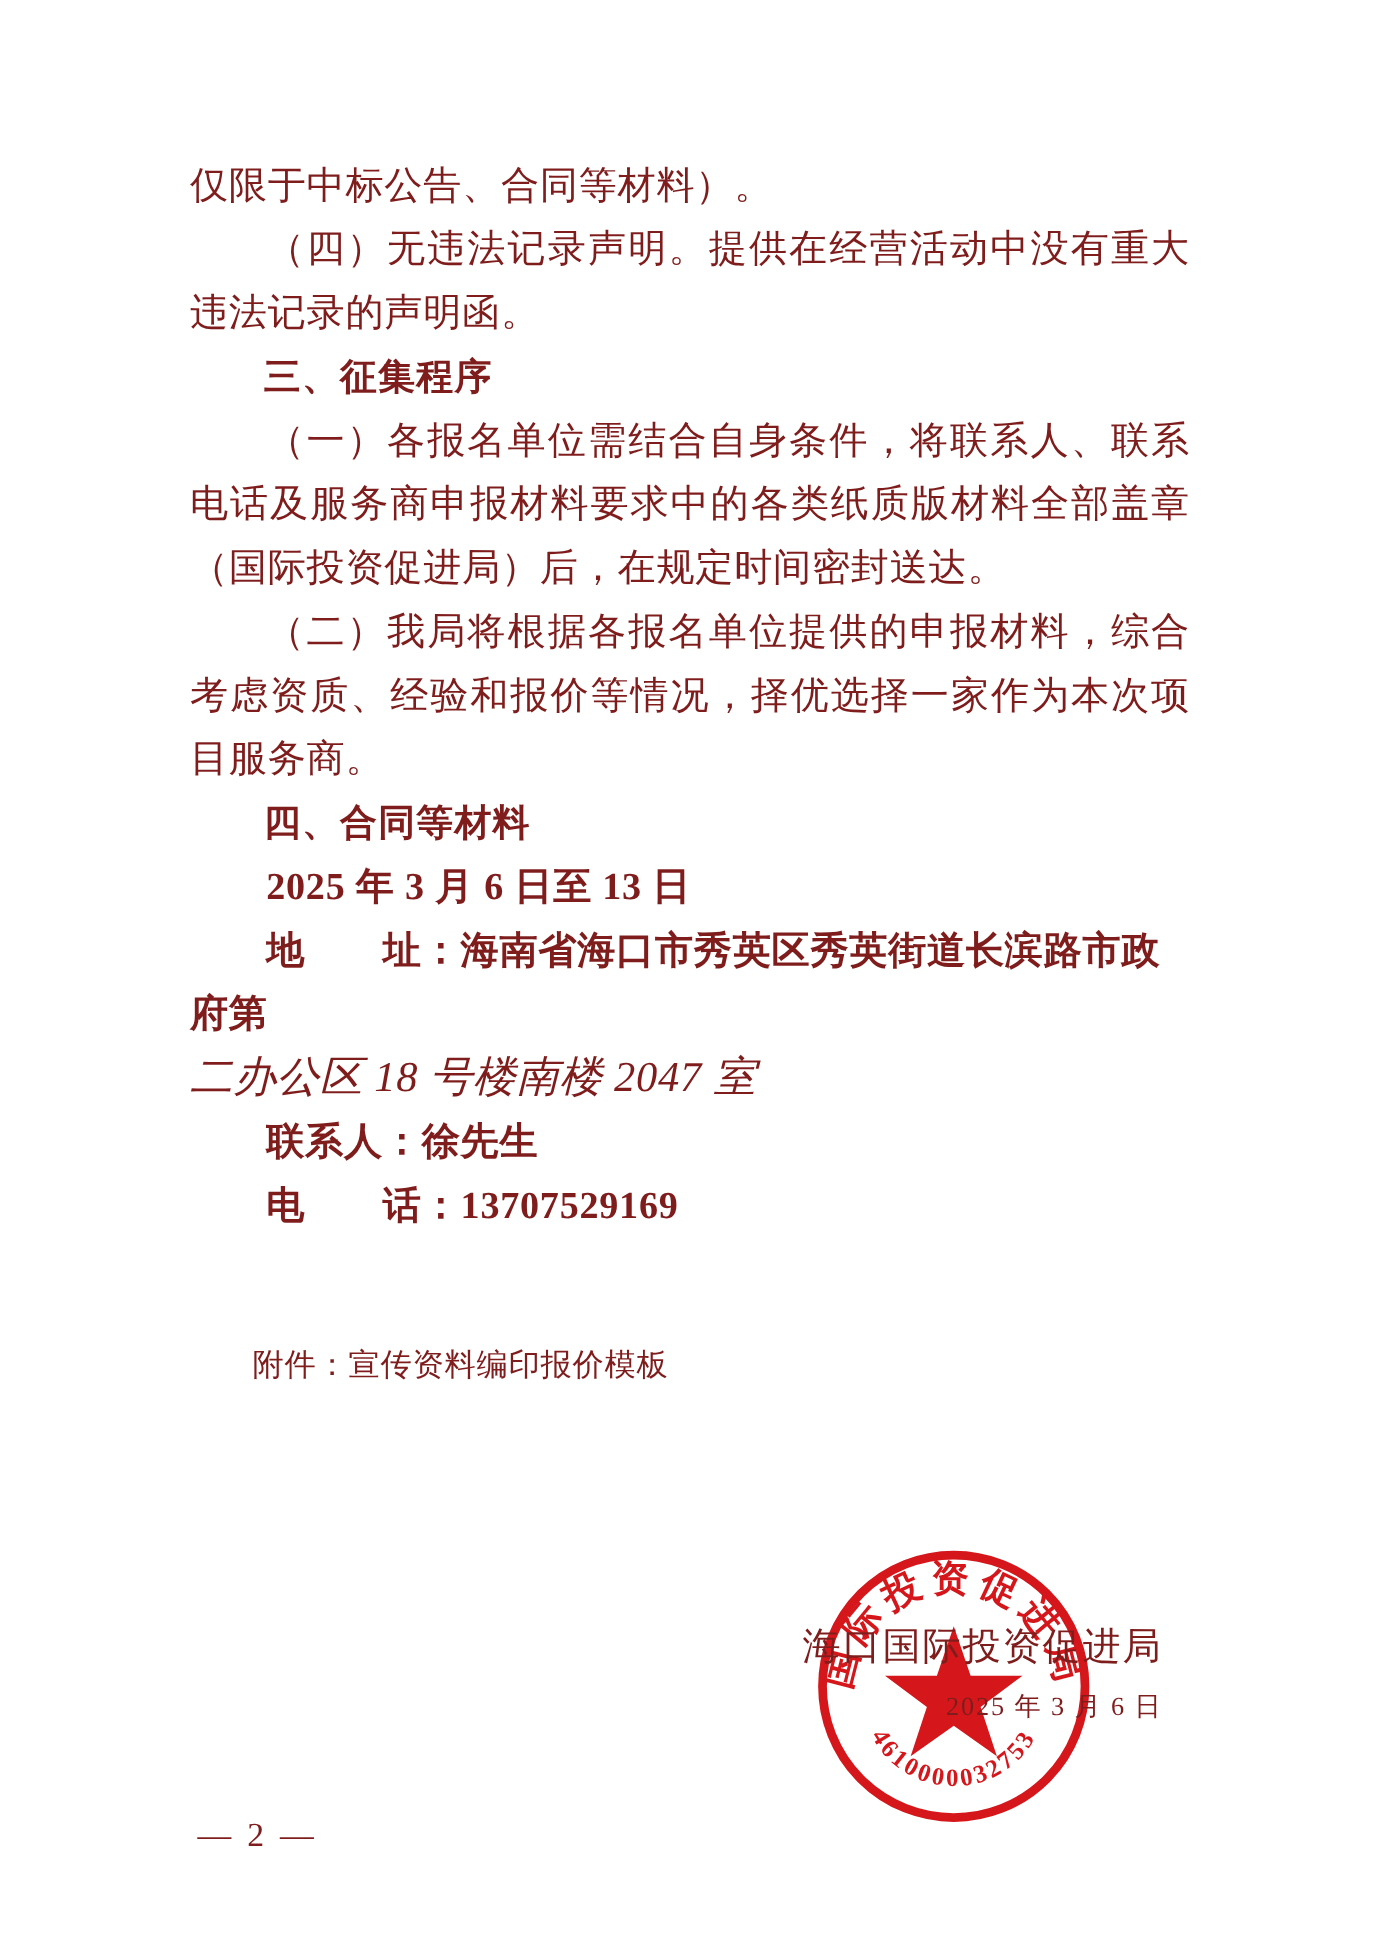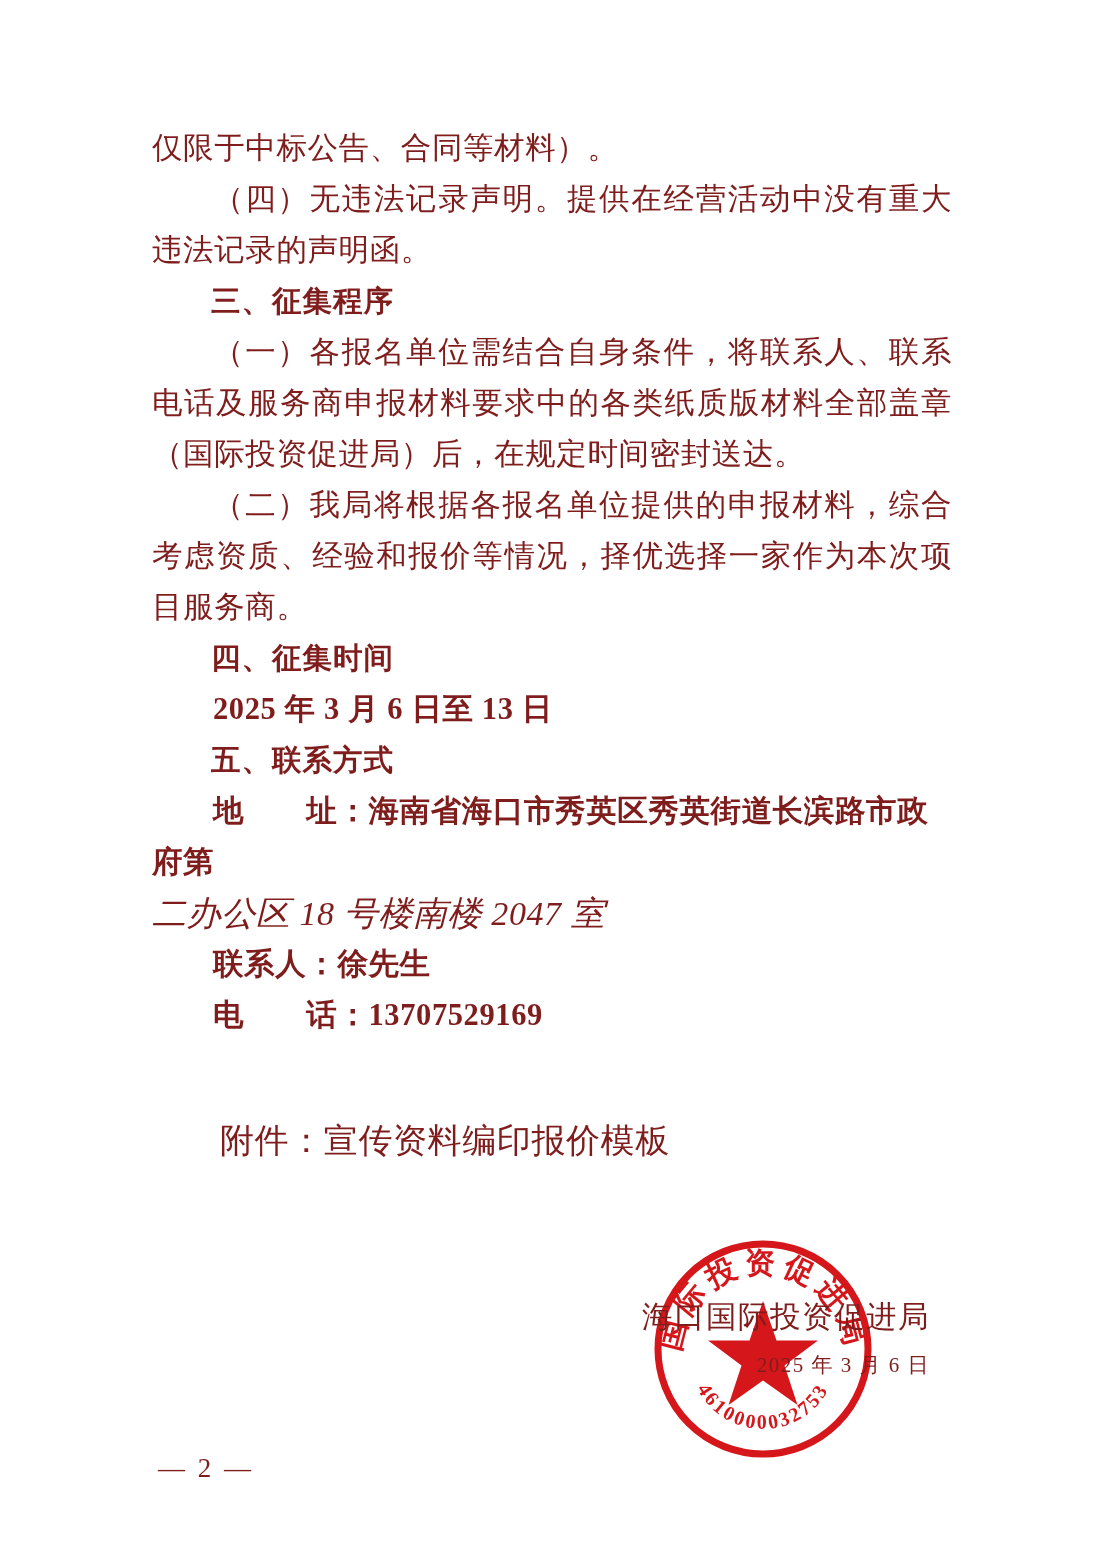--- a/index.html
+++ b/index.html
@@ -69,27 +69,26 @@
     letter-spacing: 0.6px;
     margin: 0;
     white-space: pre-wrap;
     font-style: italic;
   }
 
   .spacer-line { height: 51px; }
   .half-spacer { height: 26px; }
 
   .attach {
-    font-size: 34px;
-    line-height: 51px;
-    letter-spacing: 0.6px;
-    text-indent: 2em;
-    margin: 0;
-    white-space: pre-wrap;
-    font-family: Liberation Mono, monospace;
+    font-size: 25px;
+    line-height: 51px;
+    letter-spacing: 0.6px;
+    text-indent: 2em;
+    margin: 0;
+    white-space: pre-wrap;
   }
 
   
   .sign-block {
     position: absolute;
     left: 610px;
     top: 1292px;
     width: 320px;
     text-align: right;
     z-index: 3;
@@ -144,25 +143,24 @@
 
     <p class="para indent">（四）无违法记录声明。提供在经营活动中没有重大违法记录的声明函。</p>
 
 
     <p class="heading">三、征集程序</p>
 
     <p class="para indent">（一）各报名单位需结合自身条件，将联系人、联系电话及服务商申报材料要求中的各类纸质版材料全部盖章（国际投资促进局）后，在规定时间密封送达。</p>
 
     <p class="para indent">（二）我局将根据各报名单位提供的申报材料，综合考虑资质、经验和报价等情况，择优选择一家作为本次项目服务商。</p>
 
-    <p class="heading">四、征集时间</p>
+    <p class="heading">四、合同等材料</p>
 
     <p class="simple-line">2025 年 3 月 6 日至 13 日</p>
 
-    <p class="heading">五、联系方式</p>
 
     <p class="simple-line">地　　址：海南省海口市秀英区秀英街道长滨路市政府第</p>
 
     <p class="hang-line">二办公区 18 号楼南楼 2047 室</p>
 
     <p class="simple-line">联系人：徐先生</p>
 
     <p class="simple-line">电　　话：13707529169</p>
 
     <div class="spacer-line"></div>

